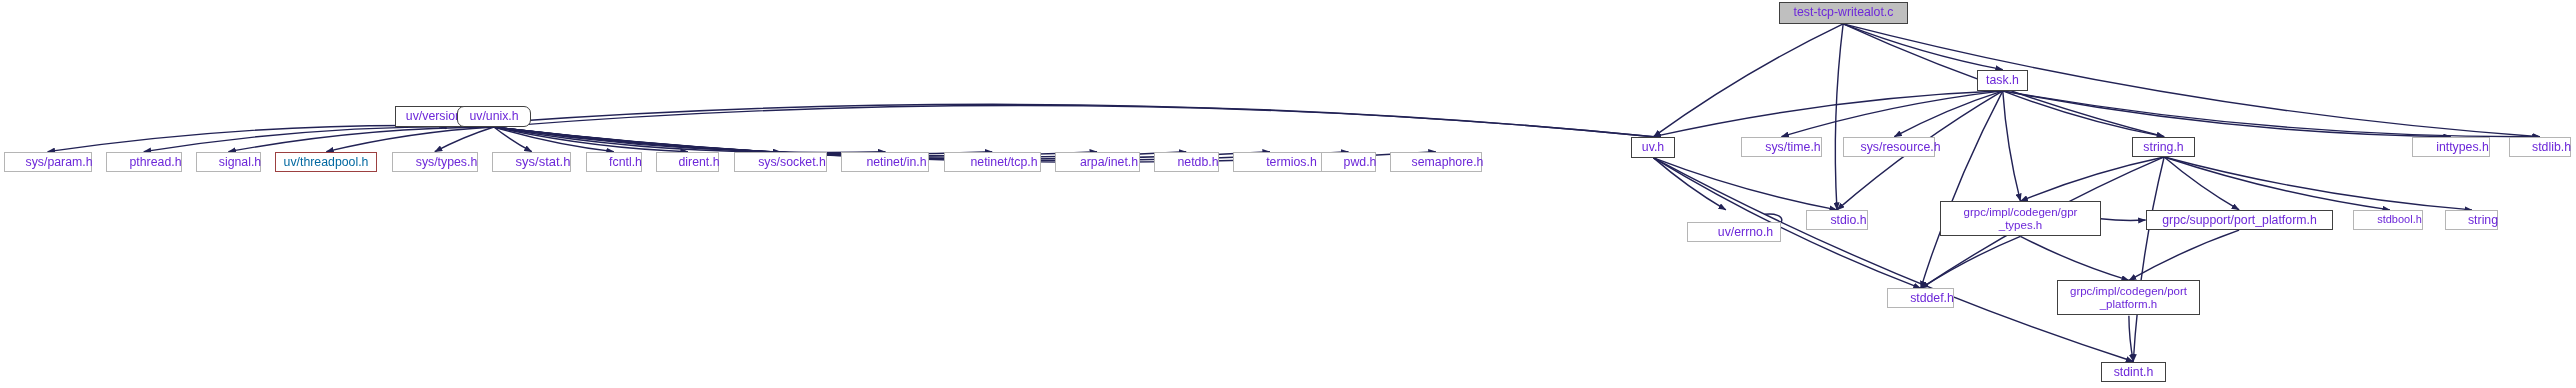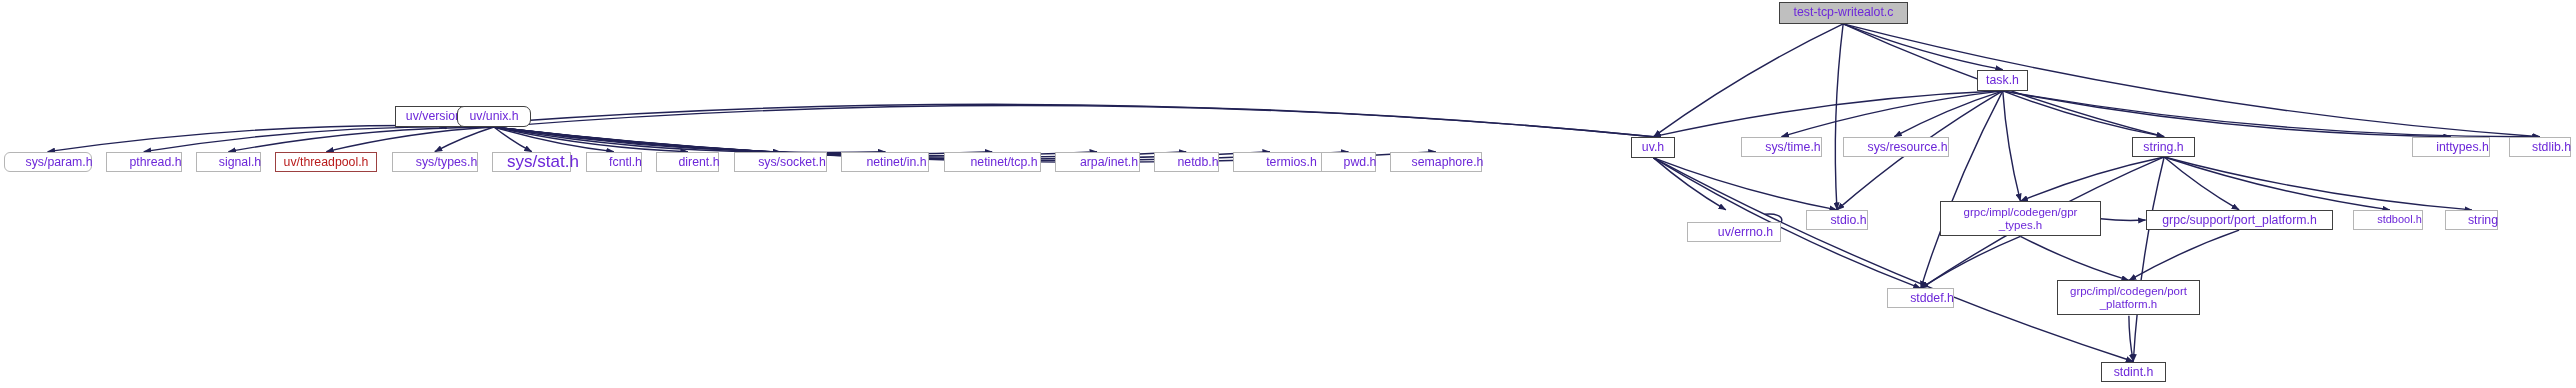--- a/index.html
+++ b/index.html
@@ -5,21 +5,21 @@
   html,body{margin:0;padding:0;background:#ffffff;}
   body{width:2576px;height:388px;font-family:"Liberation Sans",sans-serif;overflow:hidden;}
   #graph{position:relative;width:2576px;height:388px;}
   svg#edges{position:absolute;left:0;top:0;width:2576px;height:388px;}
   .node{position:absolute;box-sizing:border-box;display:flex;align-items:center;
         justify-content:center;text-align:center;background:#ffffff;
         color:#6d28d9;line-height:1.05;white-space:pre-line;}
   .node.thin{border:0.9px solid #b5b5b5;padding-left:23px;}
   .node.thick{border:1.8px solid #404040;}
   .node.root{border:1.8px solid #404040;background:#bfbfbf;}
-  .node.hi{border:1.8px solid #9c4040;color:#b91c1c;}
+  .node.hi{border:1.8px solid #9c4040;color:#0369a1;}
 </style>
 </head>
 <body>
 
 <div id="graph">
   <svg id="edges" viewBox="0 0 2921 440" preserveAspectRatio="none">
     <defs>
       <marker id="arrow" markerWidth="9" markerHeight="7" refX="8.5" refY="3.5" orient="auto" markerUnits="userSpaceOnUse">
         <polygon points="0,0 9,3.5 0,7" fill="#222255"></polygon>
       </marker>
@@ -73,39 +73,39 @@
         <path d="M2539,261 Q2473.935,283.875 2414,318" fill="none" stroke="#222255" stroke-width="1.6" marker-end="url(#arrow)"></path>
         <path d="M2414,358 Q2414.16,384.225 2419,410" fill="none" stroke="#222255" stroke-width="1.6" marker-end="url(#arrow)"></path>
         <path d="M2001,243 C2027,240 2027,259 2001,256" fill="none" stroke="#222255" stroke-width="1.6"></path>
       </g>
   </svg>
   <div id="nodes">
       <div class="node root" style="left: 1779px; top: 1.8px; width: 129px; height: 22px; font-size: 12.3px;">test-tcp-writealot.c</div>
       <div class="node thick" style="left: 1977px; top: 70px; width: 51px; height: 21px; font-size: 12.3px;">task.h</div>
       <div class="node thick" style="left: 1631px; top: 137px; width: 44px; height: 21px; font-size: 12.3px;">uv.h</div>
       <div class="node thin" style="left: 1741px; top: 137px; width: 81px; height: 20px; font-size: 12.3px;">sys/time.h</div>
-      <div class="node thin" style="left: 1843px; top: 137px; width: 106px; height: 20px; font-size: 12.3px;">sys/resource.h</div>
+      <div class="node thin" style="left: 1843px; top: 137px; width: 92px; height: 20px; font-size: 12.3px;">sys/resource.h</div>
       <div class="node thick" style="left: 2132px; top: 137px; width: 63px; height: 20px; font-size: 12.3px;">string.h</div>
       <div class="node thin" style="left: 2412px; top: 137px; width: 78px; height: 20px; font-size: 12.3px;">inttypes.h</div>
       <div class="node thin" style="left: 2509px; top: 137px; width: 62px; height: 20px; font-size: 12.3px;">stdlib.h</div>
       <div class="node thick" style="left: 395px; top: 106px; width: 88px; height: 21px; font-size: 12.3px;">uv/version.h</div>
       <div class="node thick" style="left: 457px; top: 106px; width: 74px; height: 21px; font-size: 12.3px; border-radius: 7px;">uv/unix.h</div>
       <div class="node thin" style="left: 1687px; top: 210px; width: 94px; height: 20px; font-size: 12.3px; margin-top: 12px;">uv/errno.h</div>
       <div class="node thin" style="left: 1806px; top: 210px; width: 62px; height: 20px; font-size: 12.3px;">stdio.h</div>
       <div class="node thick" style="left: 1940px; top: 201px; width: 161px; height: 35px; font-size: 11.5px;">grpc/impl/codegen/gpr
 _types.h</div>
       <div class="node thick" style="left: 2146px; top: 210px; width: 187px; height: 20px; font-size: 12.3px;">grpc/support/port_platform.h</div>
       <div class="node thin" style="left: 2353px; top: 210px; width: 70px; height: 20px; font-size: 11px;">stdbool.h</div>
       <div class="node thin" style="left: 2445px; top: 210px; width: 53px; height: 20px; font-size: 12.3px;">string</div>
-      <div class="node thin" style="left: 3.5px; top: 152px; width: 88px; height: 20px; font-size: 12.3px; border-radius: 6px;">sys/param.h</div>
+      <div class="node thin" style="left: 3.5px; top: 152px; width: 88px; height: 20px; font-size: 12.3px;">sys/param.h</div>
       <div class="node thin" style="left: 106px; top: 152px; width: 76px; height: 20px; font-size: 12.3px;">pthread.h</div>
       <div class="node thin" style="left: 196px; top: 152px; width: 65px; height: 20px; font-size: 12.3px;">signal.h</div>
       <div class="node hi" style="left: 275px; top: 152px; width: 102px; height: 20px; font-size: 12.3px;">uv/threadpool.h</div>
       <div class="node thin" style="left: 392px; top: 152px; width: 86px; height: 20px; font-size: 12.3px;">sys/types.h</div>
-      <div class="node thin" style="left: 492px; top: 152px; width: 79px; height: 20px; font-size: 17px;">sys/stat.h</div>
+      <div class="node thin" style="left: 492px; top: 152px; width: 79px; height: 20px; font-size: 13px;">sys/stat.h</div>
       <div class="node thin" style="left: 586px; top: 152px; width: 56px; height: 20px; font-size: 12.3px;">fcntl.h</div>
       <div class="node thin" style="left: 656px; top: 152px; width: 63px; height: 20px; font-size: 12.3px;">dirent.h</div>
       <div class="node thin" style="left: 734px; top: 152px; width: 93px; height: 20px; font-size: 12.3px;">sys/socket.h</div>
       <div class="node thin" style="left: 841px; top: 152px; width: 88px; height: 20px; font-size: 12.3px;">netinet/in.h</div>
       <div class="node thin" style="left: 944px; top: 152px; width: 97px; height: 20px; font-size: 12.3px;">netinet/tcp.h</div>
       <div class="node thin" style="left: 1055px; top: 152px; width: 85px; height: 20px; font-size: 12.3px;">arpa/inet.h</div>
       <div class="node thin" style="left: 1154px; top: 152px; width: 65px; height: 20px; font-size: 12.3px;">netdb.h</div>
       <div class="node thin" style="left: 1233px; top: 152px; width: 94px; height: 20px; font-size: 12.3px;">termios.h</div>
       <div class="node thin" style="left: 1321px; top: 152px; width: 55px; height: 20px; font-size: 12.3px;">pwd.h</div>
       <div class="node thin" style="left: 1390px; top: 152px; width: 92px; height: 20px; font-size: 12.3px;">semaphore.h</div>

